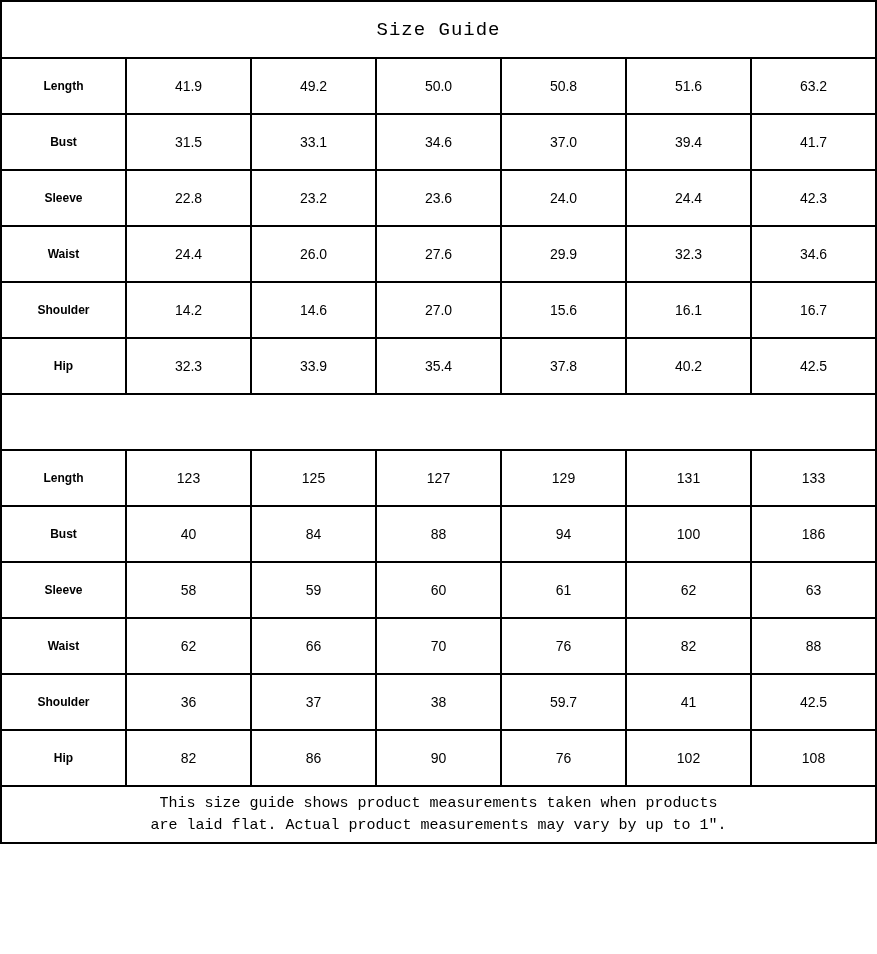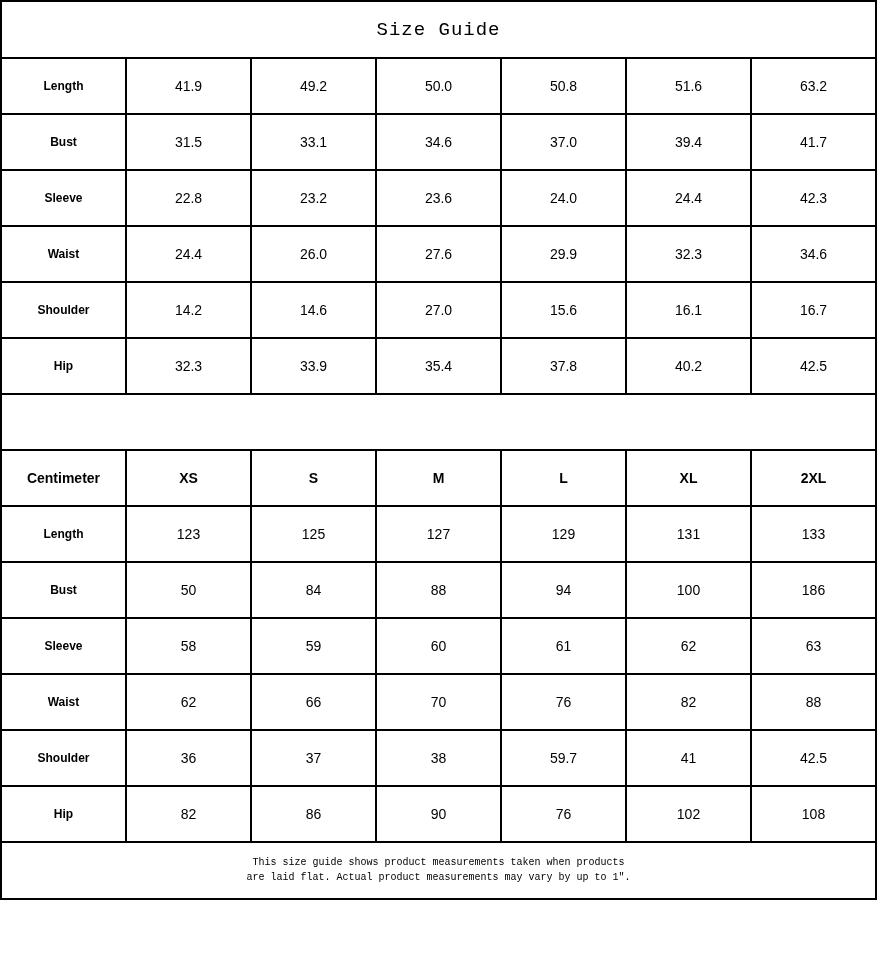--- a/index.html
+++ b/index.html
@@ -47,21 +47,21 @@
     font-size: 12px;
     font-weight: bold;
   }
   td.val {
     font-family: "Liberation Sans", "DejaVu Sans", sans-serif;
     font-size: 14px;
     font-weight: normal;
   }
   td.note-cell {
     font-family: "Liberation Mono", "DejaVu Sans Mono", monospace;
-    font-size: 10px;
+    font-size: 15px;
     line-height: 1.45;
   }
   td.note-cell span { display: block; }
 </style>
 </head>
 <body>
 
 <div class="page">
   <table class="guide">
     <colgroup>
@@ -134,40 +134,31 @@
           <td class="val">42.5</td>
         </tr>
       </tbody>
     <tbody>
       <tr class="gap-row">
         <td colspan="7"></td>
       </tr>
     </tbody>
     <tbody class="section">
         <tr>
-          <td class="hdr">Centimeter</td>
-          <td class="hdr">XS</td>
-          <td class="hdr">S</td>
-          <td class="hdr">M</td>
-          <td class="hdr">L</td>
-          <td class="hdr">XL</td>
-          <td class="hdr">2XL</td>
-        </tr>
-        <tr>
           <td class="lbl">Length</td>
           <td class="val">123</td>
           <td class="val">125</td>
           <td class="val">127</td>
           <td class="val">129</td>
           <td class="val">131</td>
           <td class="val">133</td>
         </tr>
         <tr>
           <td class="lbl">Bust</td>
-          <td class="val">50</td>
+          <td class="val">40</td>
           <td class="val">84</td>
           <td class="val">88</td>
           <td class="val">94</td>
           <td class="val">100</td>
           <td class="val">186</td>
         </tr>
         <tr>
           <td class="lbl">Sleeve</td>
           <td class="val">58</td>
           <td class="val">59</td>

